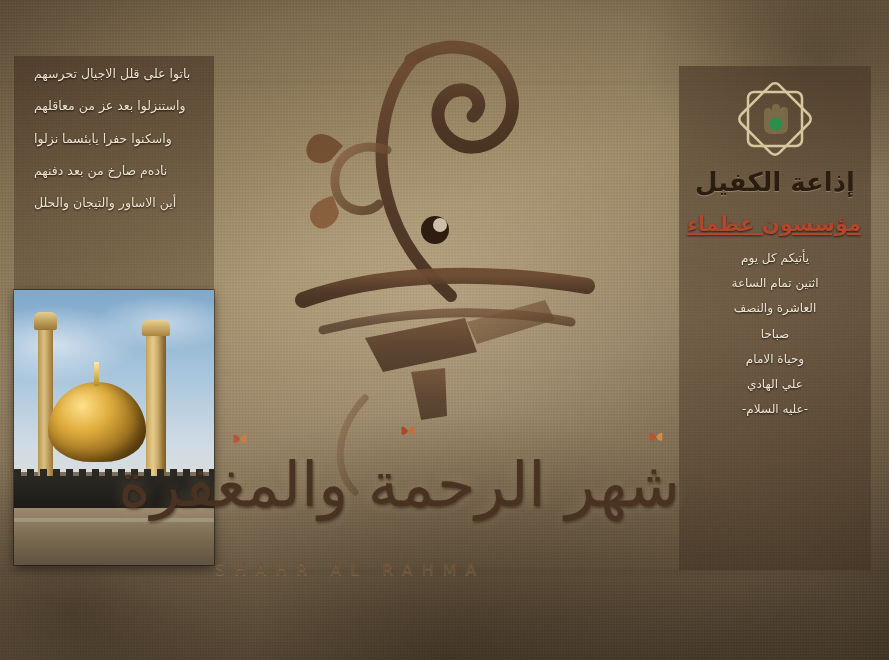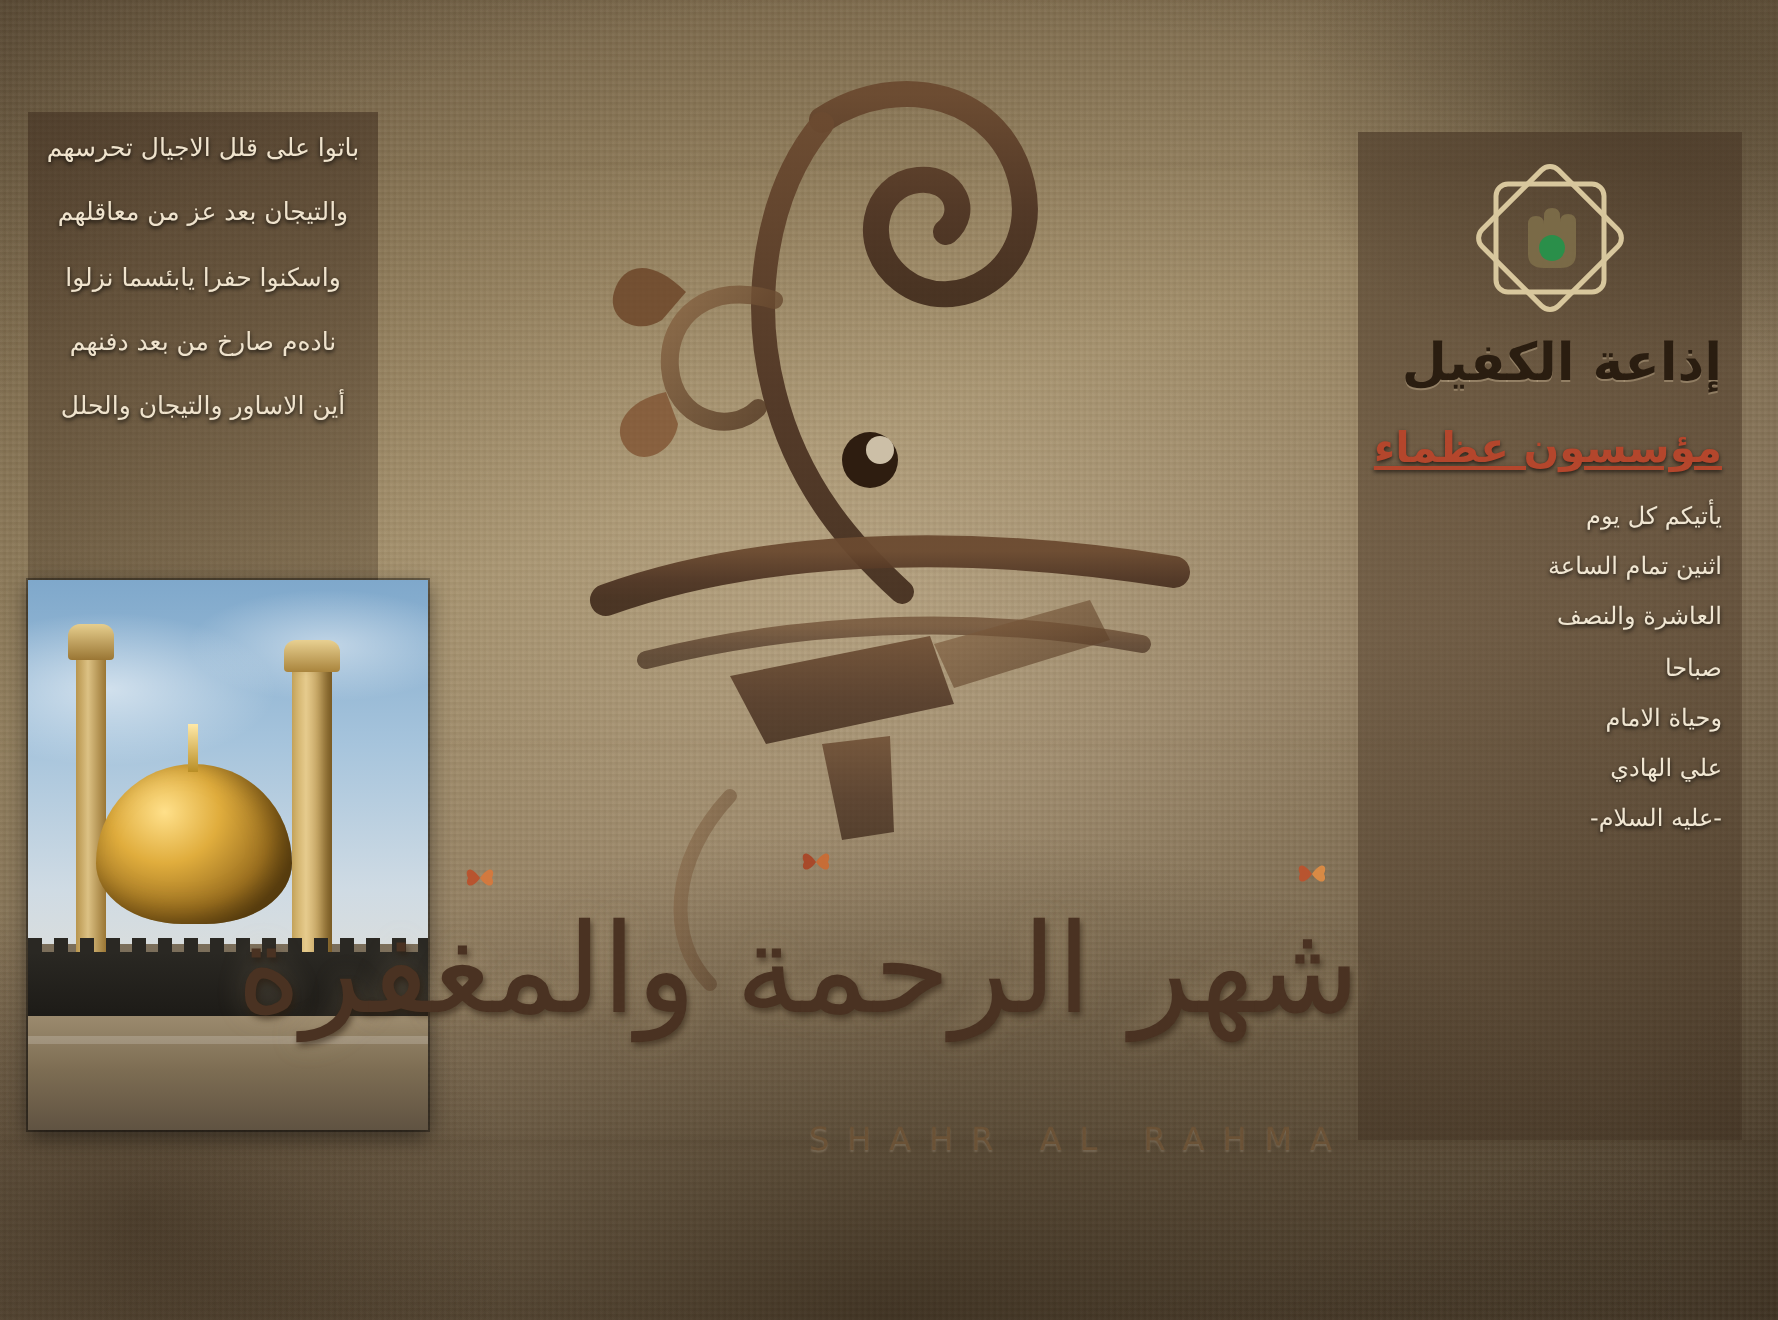--- a/index.html
+++ b/index.html
@@ -61,27 +61,27 @@
       linear-gradient(to bottom, rgba(0,0,0,0) 0%, rgba(0,0,0,0) 12%, rgba(90,70,45,0.12) 12.4%, rgba(0,0,0,0) 13%),
       linear-gradient(to bottom, rgba(0,0,0,0) 0%, rgba(0,0,0,0) 56%, rgba(120,95,60,0.10) 56.3%, rgba(0,0,0,0) 57%),
       linear-gradient(to bottom, rgba(0,0,0,0) 0%, rgba(0,0,0,0) 86%, rgba(60,45,28,0.16) 86.4%, rgba(0,0,0,0) 87.4%);
   }
 
   
   .poem-panel {
     position: absolute;
     left: 14px;
     top: 56px;
-    width: 175px;
+    width: 200px;
     height: 240px;
     background: linear-gradient(180deg, rgba(62,44,30,0.55) 0%, rgba(70,52,36,0.45) 60%, rgba(55,40,26,0.30) 100%);
     z-index: 5;
-    padding: 10px 8px 6px 8px;
+    padding: 10px 8px 6px 20px;
     box-sizing: border-box;
-    text-align: center;
+    text-align: left;
   }
   .poem-line {
     color: #efe3cd;
     font-size: 12.5px;
     line-height: 1.3;
     letter-spacing: 0.5px;
     margin: 0 0 16px 0;
     text-shadow: 0 1px 2px rgba(0,0,0,0.8);
     white-space: nowrap;
     direction: rtl;
@@ -179,21 +179,21 @@
   .right-panel {
     position: absolute;
     right: 18px;
     top: 66px;
     width: 192px;
     height: 504px;
     background: linear-gradient(180deg, rgba(70,52,36,0.58) 0%, rgba(78,58,40,0.50) 50%, rgba(58,42,28,0.42) 100%);
     z-index: 5;
     box-sizing: border-box;
     padding: 14px 10px 10px;
-    text-align: right;
+    text-align: center;
     direction: rtl;
   }
 
   .emblem {
     width: 74px;
     height: 74px;
     margin: 2px auto 4px;
     position: relative;
   }
 
@@ -256,21 +256,21 @@
     direction: rtl;
     text-shadow: 1px 2px 3px rgba(40,25,12,0.55), 0 0 14px rgba(220,195,150,0.25);
     white-space: nowrap;
   }
 
   .latin-sub {
     position: absolute;
     left: 215px;
     top: 560px;
     width: 460px;
-    text-align: right;
+    text-align: left;
     z-index: 6;
     color: #6b5236;
     font-size: 16px;
     letter-spacing: 9px;
     direction: ltr;
     text-shadow: 0 1px 1px rgba(255,240,215,0.18);
   }
 
   .butterfly {
     position: absolute;
@@ -314,21 +314,21 @@
     <path d="M252 322 L 330 300 L 340 320 L 262 344 Z" fill="url(#inkLight)" opacity="0.8"></path>
 
     <circle cx="220" cy="230" r="14" fill="#2e1d10"></circle>
     <circle cx="225" cy="225" r="7" fill="#e8dcc2" opacity="0.85"></circle>
 
     <path d="M150 398 C 120 430, 118 470, 140 492" fill="none" stroke="url(#inkLight)" stroke-width="7" stroke-linecap="round" opacity="0.6"></path>
   </svg>
 
   <div class="poem-panel">
     <div class="poem-line">باتوا على قلل الاجيال تحرسهم</div>
-    <div class="poem-line">والتيجان بعد عز من معاقلهم</div>
+    <div class="poem-line">واستنزلوا بعد عز من معاقلهم</div>
     <div class="poem-line">واسكنوا حفرا يابئسما نزلوا</div>
     <div class="poem-line">ناده‌م صارخ من بعد دفنهم</div>
     <div class="poem-line">أين الاساور والتيجان والحلل</div>
   </div>
 
   <div class="photo">
     <div class="sky"></div>
     <div class="minaret-b"></div>
     <div class="minaret-a"></div>
     <div class="dome"></div>

